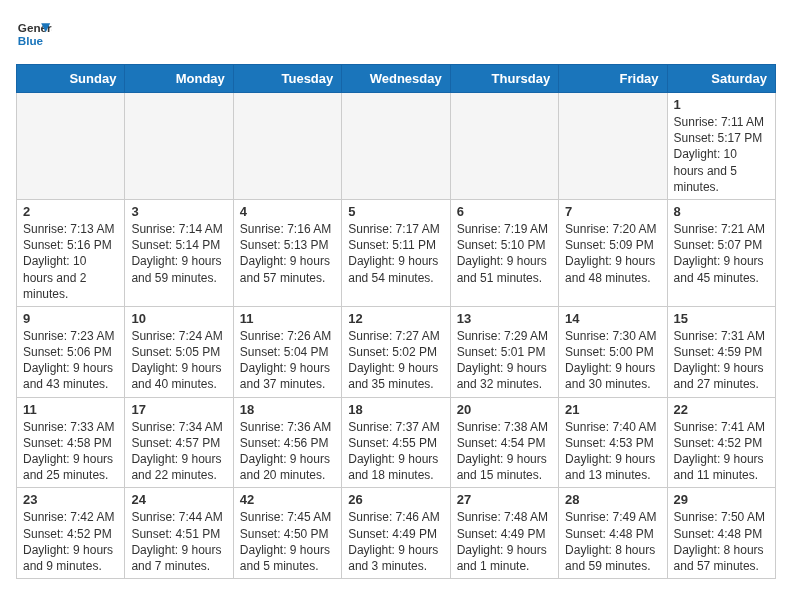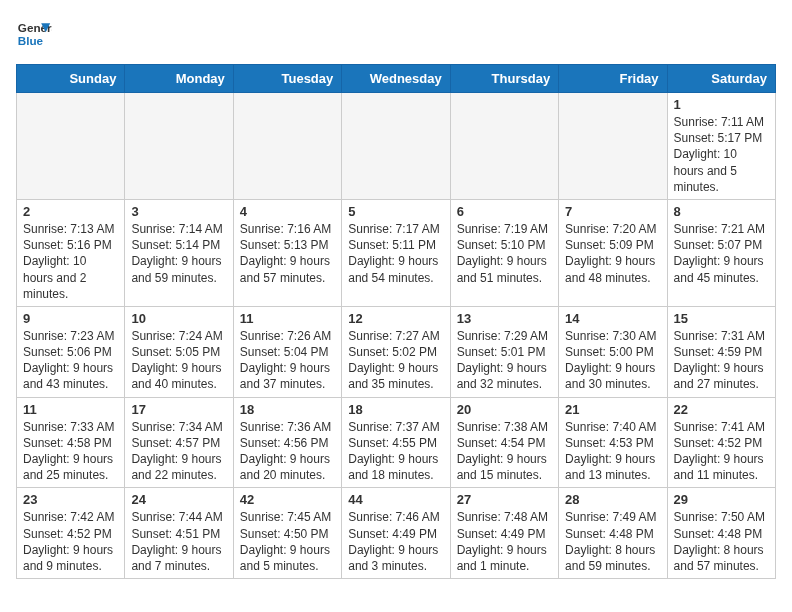--- a/index.html
+++ b/index.html
@@ -271,21 +271,21 @@
 Sunset: 4:51 PM
 Daylight: 9 hours and 7 minutes.</div>
         </td>
         <td>
           <span class="day-number">42</span>
           <div class="day-info">Sunrise: 7:45 AM
 Sunset: 4:50 PM
 Daylight: 9 hours and 5 minutes.</div>
         </td>
         <td>
-          <span class="day-number">44</span>
+          <span class="day-number">26</span>
           <div class="day-info">Sunrise: 7:46 AM
 Sunset: 4:49 PM
 Daylight: 9 hours and 3 minutes.</div>
         </td>
         <td>
           <span class="day-number">27</span>
           <div class="day-info">Sunrise: 7:48 AM
 Sunset: 4:49 PM
 Daylight: 9 hours and 1 minute.</div>
         </td>

